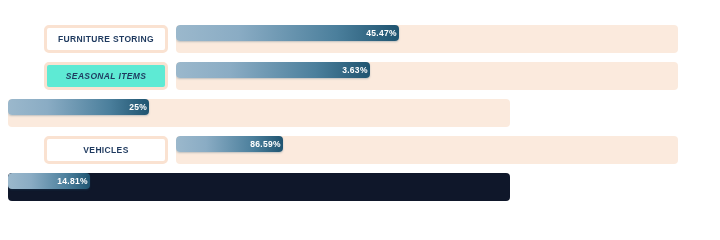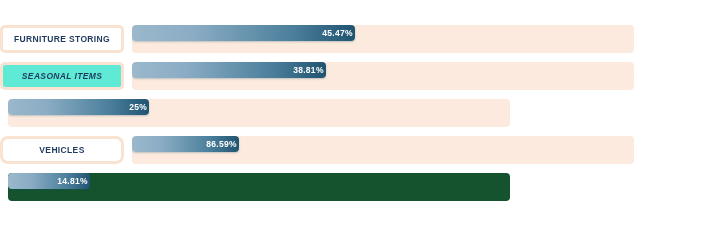--- a/index.html
+++ b/index.html
@@ -22,20 +22,21 @@
     padding: 25px 0 0 0;
   }
   .bar-row {
     display: flex;
     align-items: center;
     height: 28px;
     margin-bottom: 9px;
   }
   .row-label-chip {
     flex: 0 0 auto;
+    margin-left: 44px;
     width: 124px;
     height: 28px;
     box-sizing: border-box;
     background: #ffffff;
     border: 3px solid #fca5a5;
     border-radius: 5px;
     display: flex;
     align-items: center;
     justify-content: center;
   }
@@ -96,45 +97,45 @@
       </div>
     </div>
   </div>
 
   <div class="bar-row">
     <div class="row-label-chip" style="background: #5eead4; border-color: rgb(250, 226, 209); font-style: italic;">
       <span class="row-label-text" style="color: rgb(31, 58, 95);">SEASONAL ITEMS</span>
     </div>
     <div class="bar-track" style="background: rgb(251, 234, 221);">
       <div class="bar-fill" style="width: 38.6%; background-image: linear-gradient(90deg, rgb(155, 184, 204) 0%, rgb(138, 172, 196) 28%, rgb(75, 127, 156) 72%, rgb(31, 84, 112) 100%);">
-        <span class="bar-value-text" style="color: rgb(255, 255, 255);">38.81%</span>
+        <span class="bar-value-text" style="color: rgb(255, 255, 255);">3.63%</span>
       </div>
     </div>
   </div>
 
   <div class="bar-row">
     <div class="bar-track" style="background: rgb(251, 234, 221);">
       <div class="bar-fill" style="width: 28.1%; background-image: linear-gradient(90deg, rgb(155, 184, 204) 0%, rgb(138, 172, 196) 28%, rgb(75, 127, 156) 72%, rgb(31, 84, 112) 100%);">
         <span class="bar-value-text" style="color: rgb(255, 255, 255);">25%</span>
       </div>
     </div>
   </div>
 
   <div class="bar-row">
-    <div class="row-label-chip" style="background: rgb(255, 255, 255); border-color: rgb(250, 226, 209); border-radius: 8px;">
+    <div class="row-label-chip" style="background: rgb(255, 255, 255); border-color: rgb(250, 226, 209);">
       <span class="row-label-text" style="color: rgb(31, 58, 95);">VEHICLES</span>
     </div>
     <div class="bar-track" style="background: rgb(251, 234, 221);">
       <div class="bar-fill" style="width: 21.3%; background-image: linear-gradient(90deg, rgb(155, 184, 204) 0%, rgb(138, 172, 196) 28%, rgb(75, 127, 156) 72%, rgb(31, 84, 112) 100%);">
         <span class="bar-value-text" style="color: rgb(255, 255, 255);">86.59%</span>
       </div>
     </div>
   </div>
 
   <div class="bar-row">
-    <div class="bar-track" style="background: #14532d;">
+    <div class="bar-track" style="background: #0f172a;">
       <div class="bar-fill" style="width: 16.3%; background-image: linear-gradient(90deg, rgb(155, 184, 204) 0%, rgb(138, 172, 196) 28%, rgb(75, 127, 156) 72%, rgb(31, 84, 112) 100%);">
         <span class="bar-value-text" style="color: rgb(255, 255, 255);">14.81%</span>
       </div>
     </div>
   </div>
 
 </div>
 
 </body></html>

